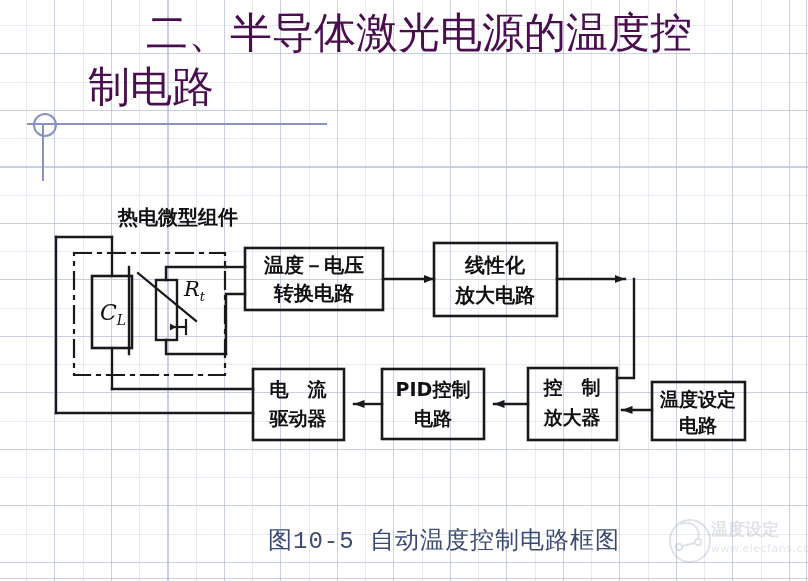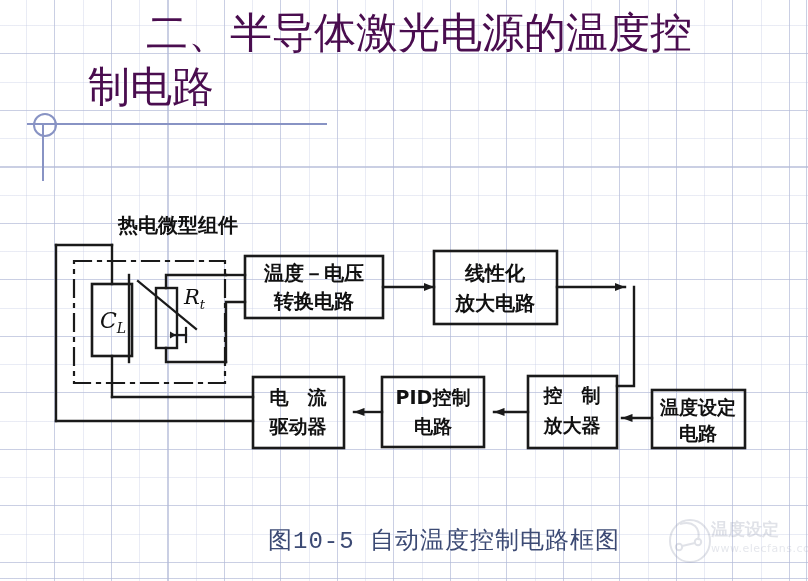--- a/index.html
+++ b/index.html
@@ -81,21 +81,21 @@
     top: 123px;
     width: 2px;
     height: 58px;
     background: #8893c4;
   }
 
   
   #diagram {
     position: absolute;
     left: 0;
-    top: 8px;
+    top: 0;
     width: 808px;
     height: 457px;
   }
   #diagram svg { display: block; }
 
   
   #caption {
     position: absolute;
     left: 0;
     top: 524px;

